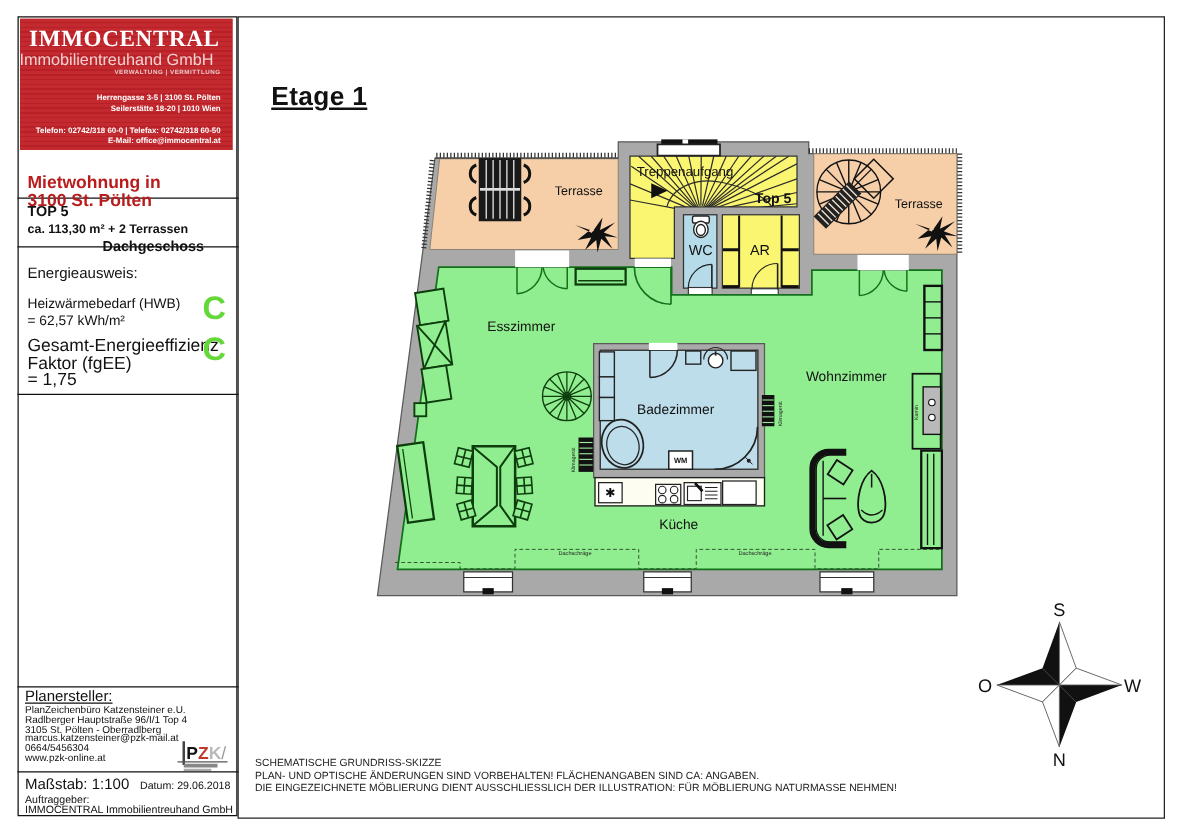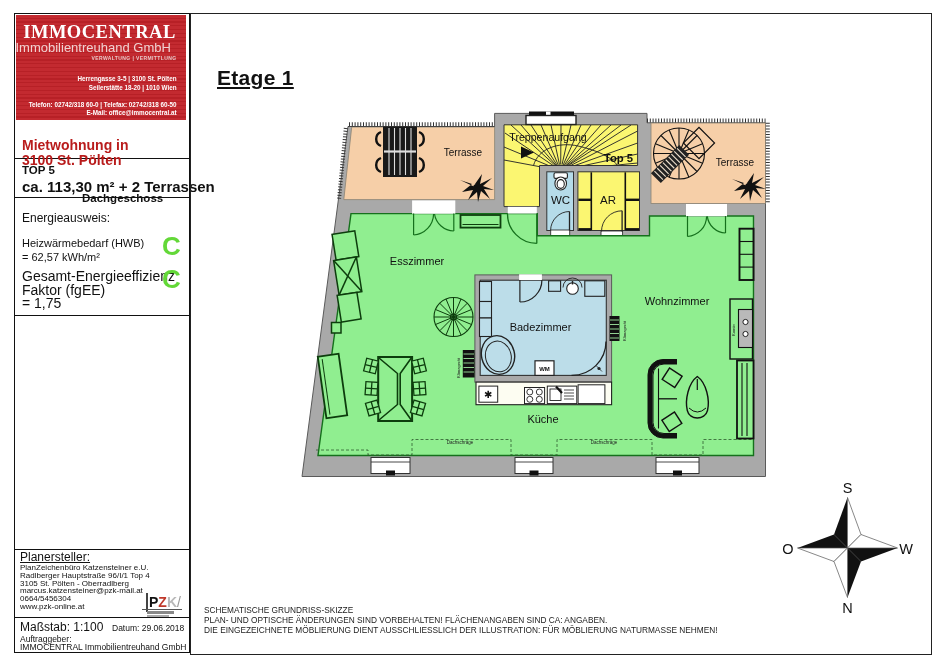--- a/index.html
+++ b/index.html
@@ -23,21 +23,21 @@
 <div class="abs" style="left:15.5px;top:74px;width:161px;text-align:right;color:#fff;font-size:6.3px;font-weight:bold;line-height:9px;">Herrengasse 3-5 | 3100 St. Pölten<br>Seilerstätte 18-20 | 1010 Wien</div>
 
 <div class="abs" style="left:15.5px;top:101px;width:161px;text-align:right;color:#fff;font-size:6.3px;font-weight:bold;line-height:8px;">Telefon: 02742/318 60-0 | Telefax: 02742/318 60-50<br>E-Mail: office@immocentral.at</div>
 
 <div class="abs" style="left:13.5px;top:120px;width:177px;height:37.5px;border-bottom:1.5px solid #111;"></div>
 <div class="abs" style="left:22px;top:138px;font-size:14px;font-weight:bold;color:#b91c1c;line-height:15px;">Mietwohnung in<br>3100 St. Pölten</div>
 
 <div class="abs" style="left:13.5px;top:157.5px;width:177px;height:39px;border-bottom:1.5px solid #111;"></div>
 <div class="abs" style="left:22px;top:164px;font-size:11.5px;font-weight:bold;color:#111;">TOP 5</div>
 <div class="abs" style="left:82px;top:164px;font-size:11.5px;font-weight:bold;color:#111;margin-top:28px;">Dachgeschoss</div>
-<div class="abs" style="left:22px;top:178px;font-size:15px;font-weight:bold;color:#111;">ca. 113,30 m² + 2 Terrassen</div>
+<div class="abs" style="left:22px;top:178px;font-size:10px;font-weight:bold;color:#111;">ca. 113,30 m² + 2 Terrassen</div>
 
 <div class="abs" style="left:13.5px;top:196.5px;width:177px;height:118px;border-bottom:1.5px solid #111;"></div>
 <div class="abs" style="left:22px;top:211px;font-size:12px;font-weight:normal;color:#111;">Energieausweis:</div>
 <div class="abs" style="left:22px;top:237px;font-size:11px;color:#111;line-height:13.5px;">Heizwärmebedarf (HWB)<br>= 62,57 kWh/m²</div>
 
 <div class="abs" style="left:162px;top:231px;font-size:26px;font-weight:bold;color:#63d838;">C</div>
 <div class="abs" style="left:22px;top:270px;font-size:14px;color:#111;line-height:13.5px;">Gesamt-Energieeffizienz<br>Faktor (fgEE)<br>= 1,75</div>
 
 <div class="abs" style="left:162px;top:264px;font-size:26px;font-weight:bold;color:#63d838;">C</div>
 

